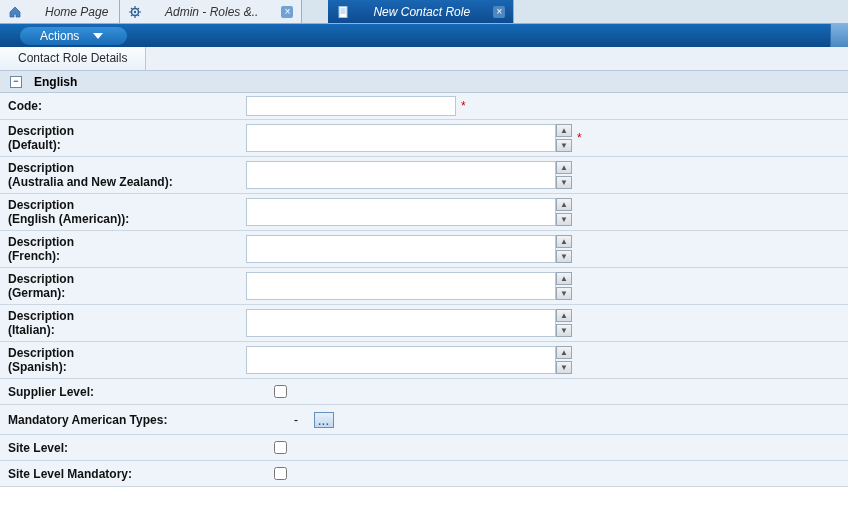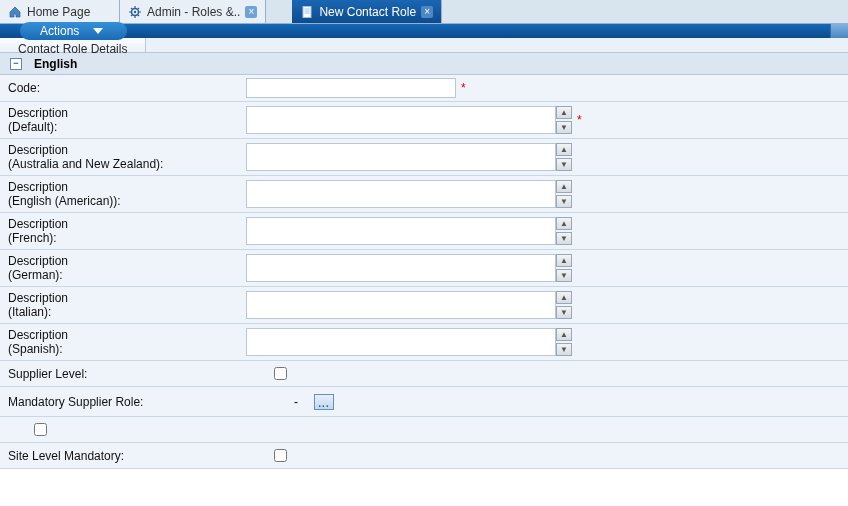--- a/index.html
+++ b/index.html
@@ -20,22 +20,23 @@
     border-bottom: 1px solid #9bb0c8;
   }
   .tab {
     display: flex;
     align-items: center;
     padding: 0 8px;
     border-right: 1px solid #9bb0c8;
     background: #e8eff6;
     color: #333;
     position: relative;
-    gap: 5px;
+    gap: 23px;
     min-width: 120px;
+    font-style: italic;
   }
   .tab.active {
     background: linear-gradient(#1a66b2, #0d4b8f);
     color: #fff;
     margin-left: 26px;
   }
   .tab-icon {
     width: 14px;
     height: 14px;
     display: inline-flex;
@@ -52,21 +53,21 @@
     line-height: 12px;
     text-align: center;
     cursor: pointer;
   }
   .tab.active .tab-close {
     background: #4b87c2;
   }
   
   .actions-bar {
     background: linear-gradient(#1569b7, #0c4a8a);
-    height: 14px;
+    height: 23px;
     display: flex;
     align-items: center;
     padding: 0 8px;
     position: relative;
   }
   .actions-button {
     background: linear-gradient(#3590d9, #1a6bb5);
     color: #fff;
     padding: 2px 24px 2px 20px;
     border-radius: 10px;
@@ -88,21 +89,21 @@
     right: 0;
     top: 0;
     bottom: 0;
     width: 18px;
     background: linear-gradient(#7fb3e2, #4b87c2);
     border-left: 1px solid #2f6fae;
   }
   
   .subtab-bar {
     background: #eaf1f8;
-    height: 15px;
+    height: 24px;
     display: flex;
     border-bottom: 1px solid #b8c8d8;
   }
   .subtab {
     padding: 4px 18px;
     border-right: 1px solid #b8c8d8;
     background: linear-gradient(#f4f8fc, #dde8f2);
     color: #2a2a2a;
     cursor: pointer;
   }
@@ -140,21 +141,21 @@
   .row {
     display: flex;
     border-bottom: 1px solid #cbd7e2;
     min-height: 24px;
     background: #eef4fa;
   }
   .row.tall { min-height: 34px; }
   .label-cell {
     width: 240px;
     padding: 4px 8px;
-    font-weight: normal;
+    font-weight: bold;
     color: #111;
     display: flex;
     align-items: center;
     flex-shrink: 0;
   }
   .value-cell {
     flex: 1;
     padding: 3px 6px;
     display: flex;
     align-items: center;
@@ -399,32 +400,33 @@
 
   <div class="row">
     <div class="label-cell">Supplier Level:</div>
     <div class="value-cell">
         <input type="checkbox" class="checkbox" style="">
       </div>
   </div>
 
 
   <div class="row" style="min-height:30px">
-    <div class="label-cell">Mandatory Supplier Role:</div>
+    <div class="label-cell">Mandatory American Types:</div>
     <div class="value-cell">
       <div class="dash-cell">
         <span>-</span>
         <span class="picker-btn">
             <span class="picker-dots">...</span>
           </span>
       </div>
     </div>
   </div>
 
   <div class="row">
+    <div class="label-cell">Site Level:</div>
     <div class="value-cell">
         <input type="checkbox" class="checkbox" style="">
       </div>
   </div>
 
   <div class="row">
     <div class="label-cell">Site Level Mandatory:</div>
     <div class="value-cell">
         <input type="checkbox" class="checkbox" style="">
       </div>

